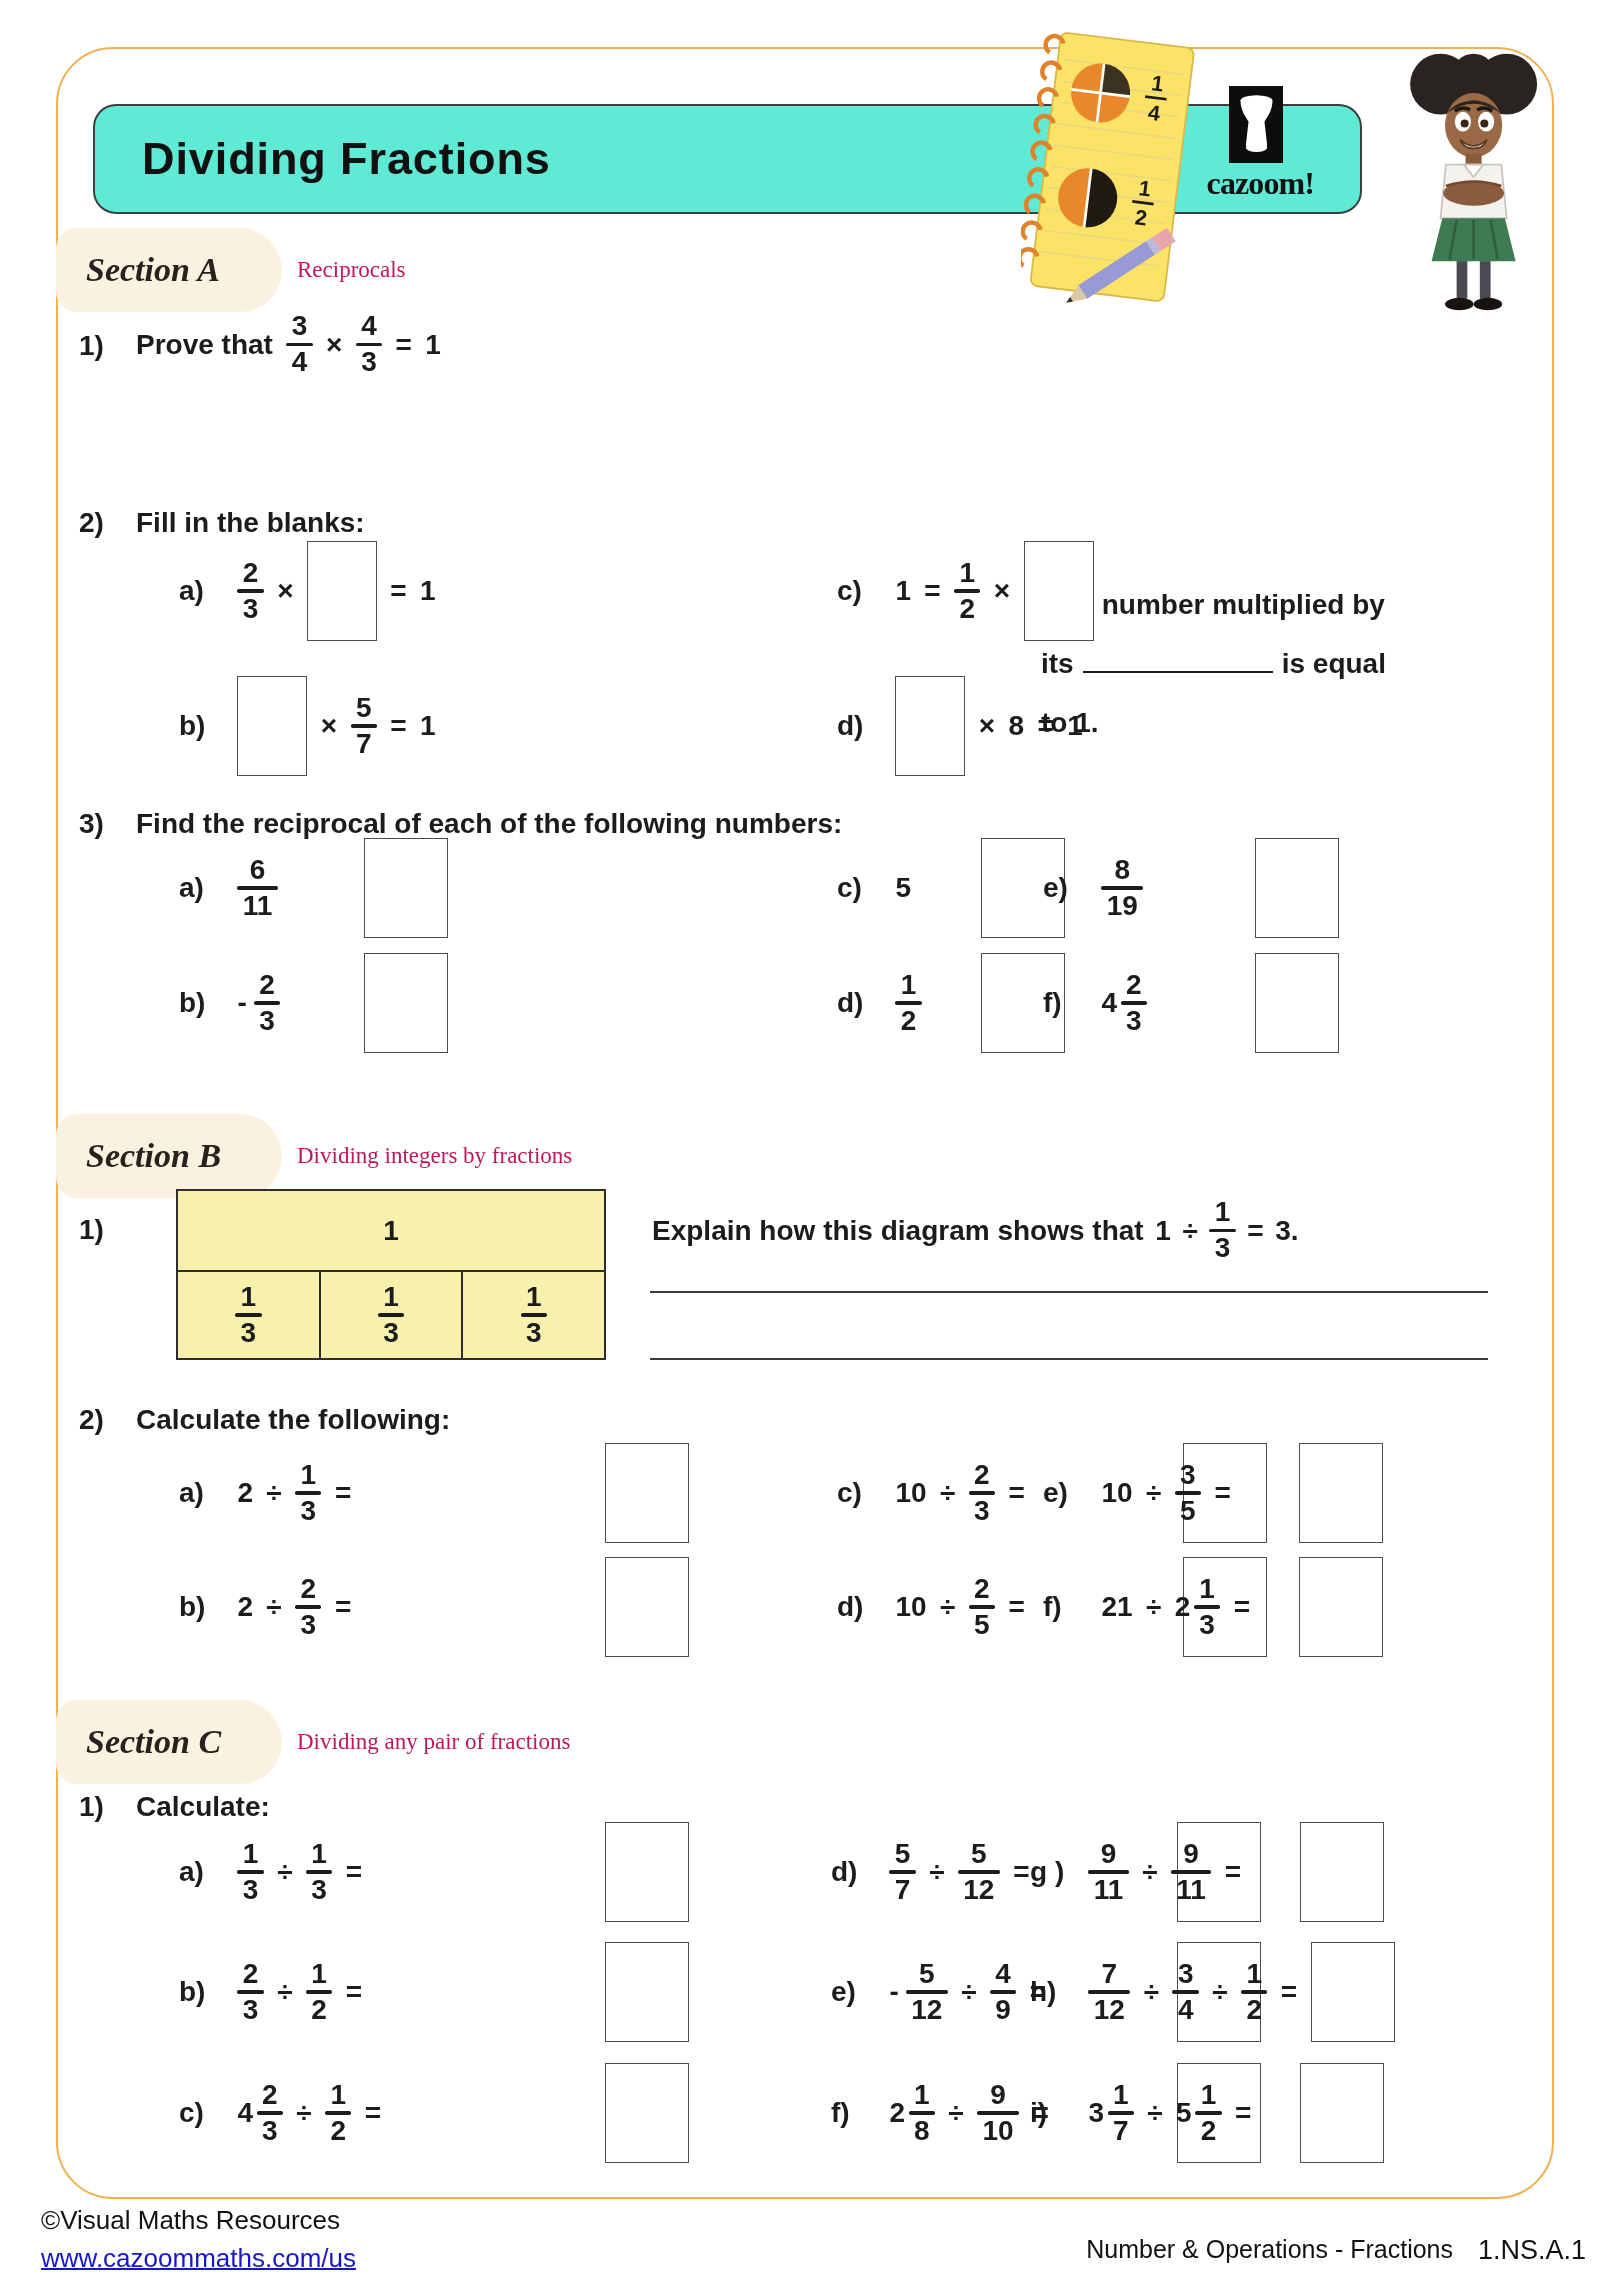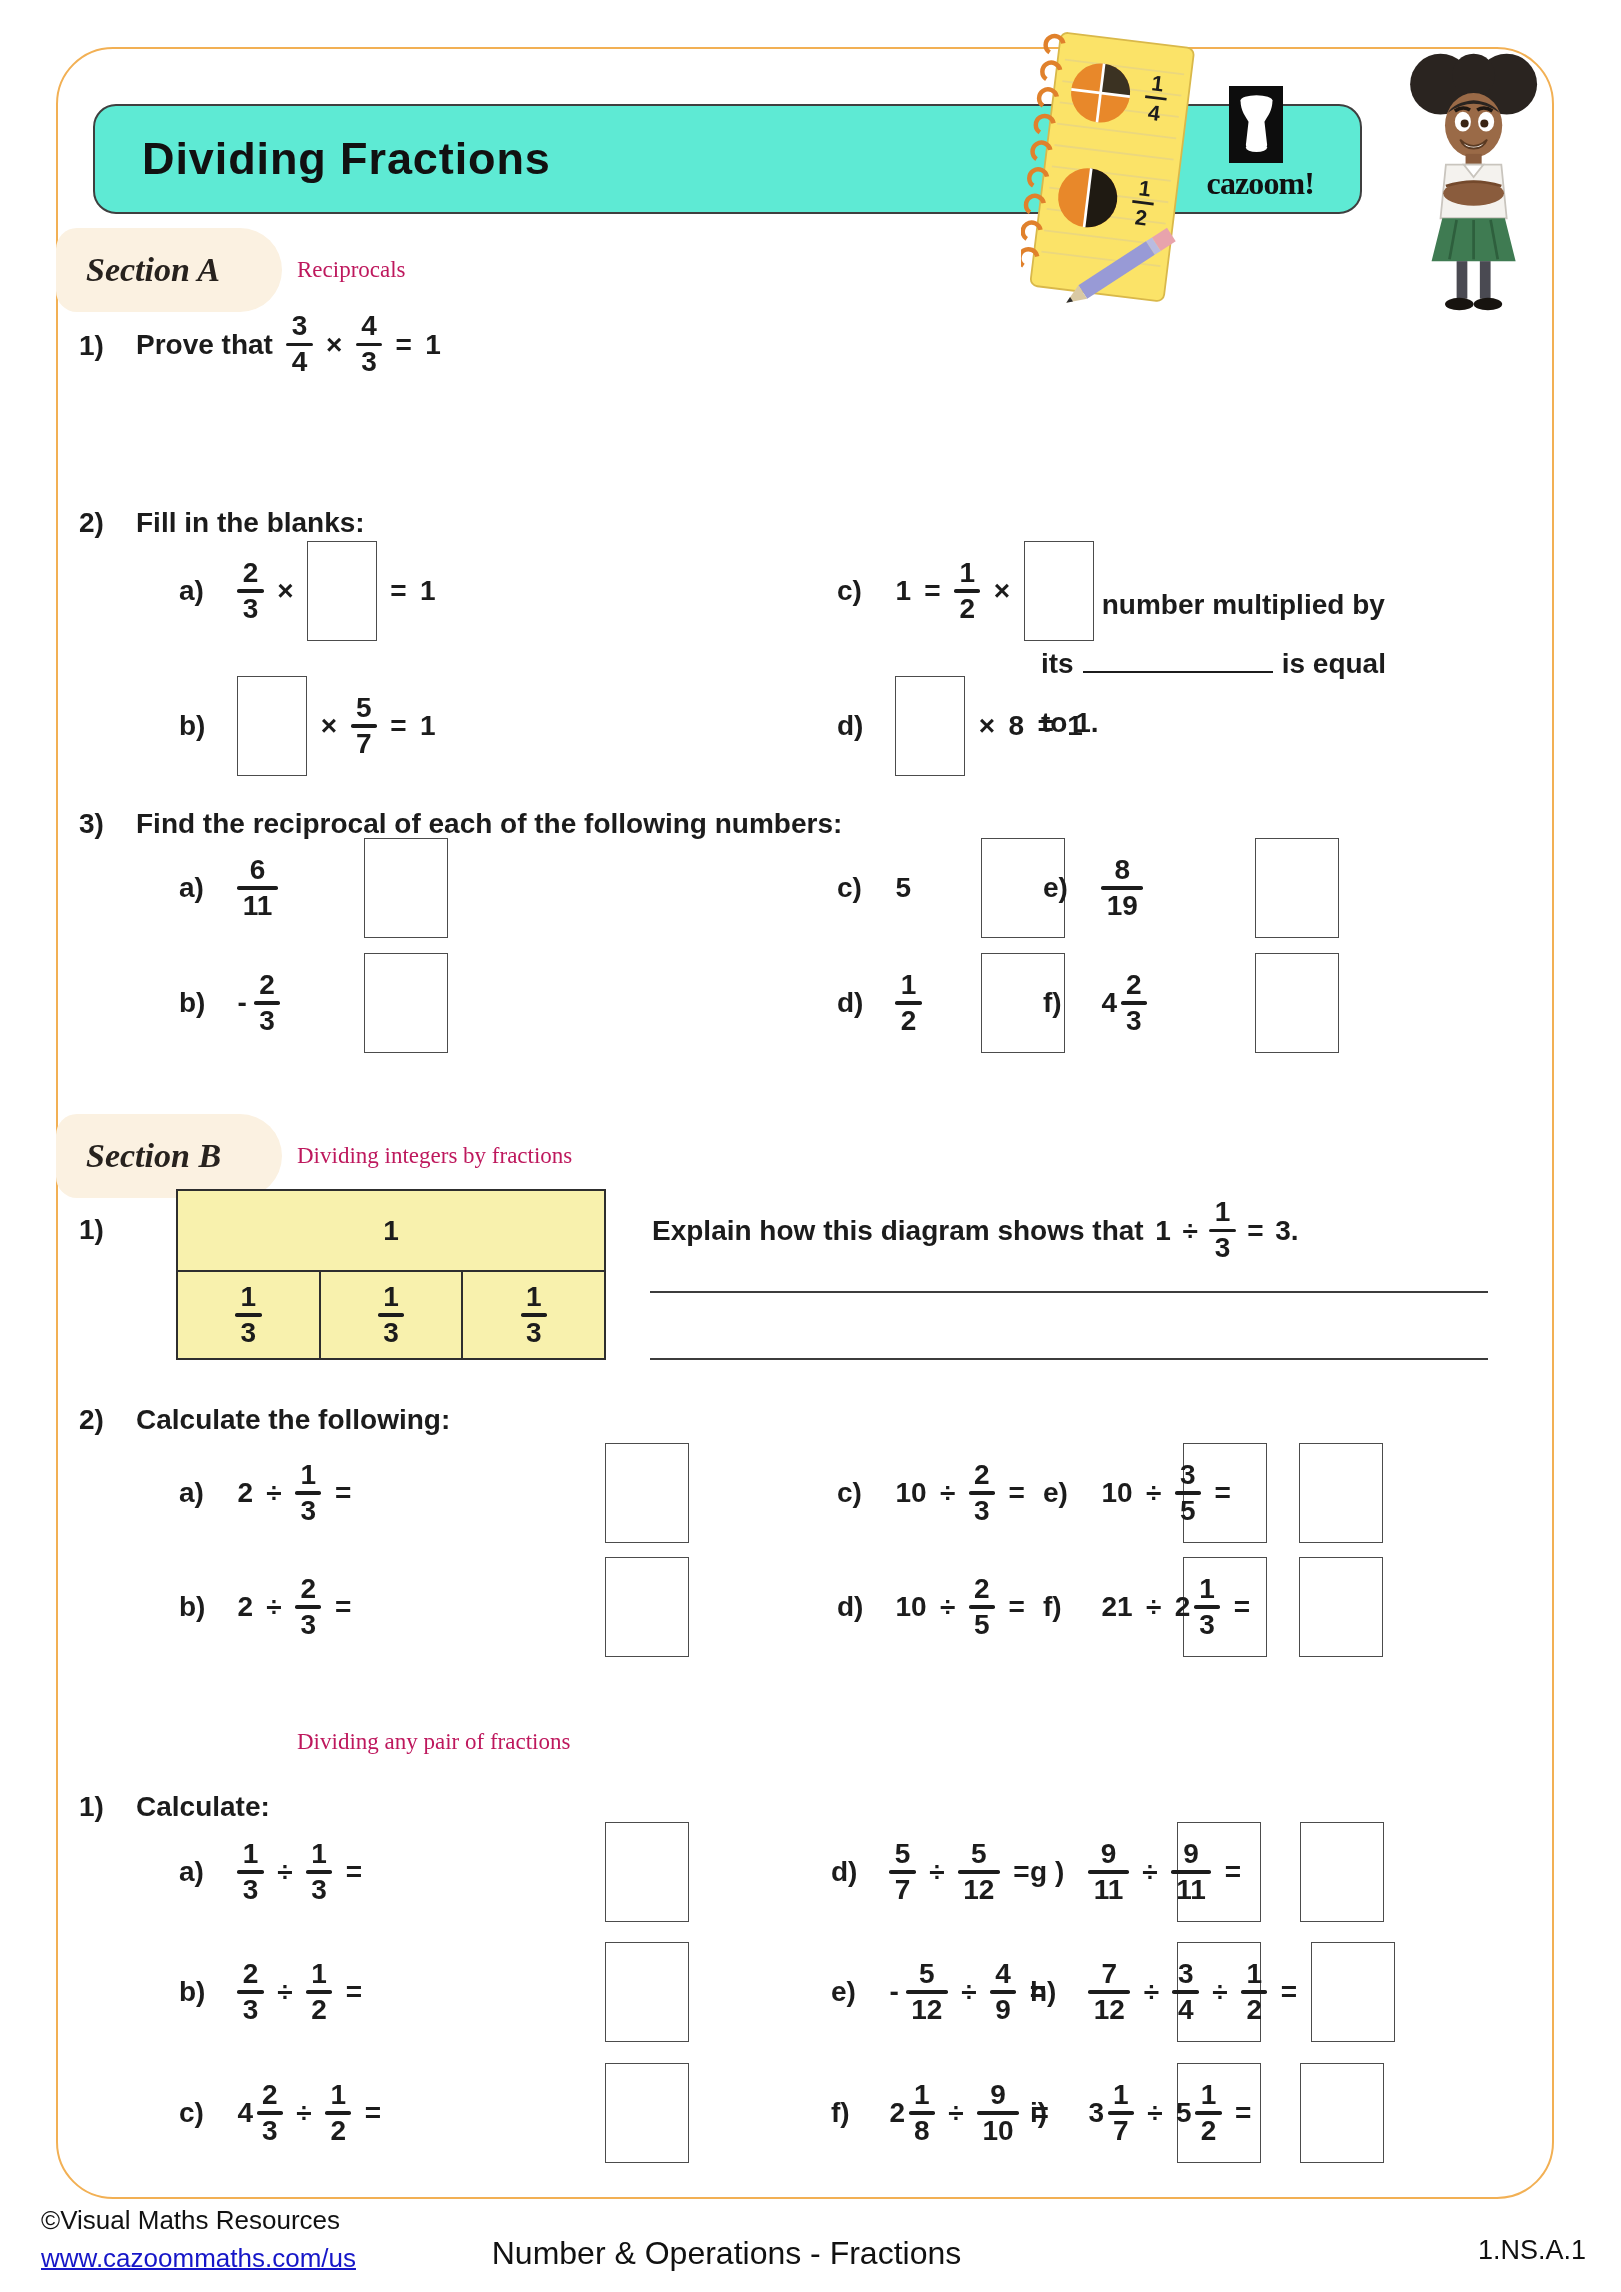--- a/index.html
+++ b/index.html
@@ -56,22 +56,22 @@
   .dcell{flex:1;display:flex;align-items:center;justify-content:center;
          border-right:2.7px solid #2e2e2e;font-size:28px;font-weight:700;}
   .dcell:last-child{border-right:none;}
   .prompt{position:absolute;left:652px;top:1191px;display:flex;align-items:center;gap:11.6px;
           font-size:28px;font-weight:700;height:79px;}
   .ansline{position:absolute;left:650px;width:838px;border-bottom:2.7px solid #3c3c3c;height:0;}
   
   .footer-copy{position:absolute;left:41px;top:2205px;font-size:26px;color:#111;}
   .footer-url{position:absolute;left:41px;top:2243px;font-size:26px;color:#1616C8;
               text-decoration:underline;text-decoration-thickness:1.8px;cursor:pointer;}
-  .footer-center{position:absolute;left:0;top:2235px;width:1453px;text-align:center;
-                 font-size:32px;color:#111;}
+  .footer-center{position:absolute;left:0;top:2235px;width:1453px;text-align:right;
+                 font-size:25px;color:#111;}
   .footer-code{position:absolute;right:36px;top:2235px;font-size:27px;color:#111;}
 </style>
 </head>
 <body>
 
 <div id="sheet">
   <div class="frame"></div>
 
   <div class="titlebox">
     <div class="title">Dividing Fractions</div>
@@ -258,20 +258,23 @@
       </span>
       <span class="tok">=</span>
       <span class="tok">3.</span>
     </div>
   <div class="ansline" style="top:1291px"></div>
   <div class="ansline" style="top:1358px"></div>
 
   <div class="qno" style="top:1404px">2)</div>
   <div class="qtext" style="top:1404px">Calculate the following:</div>
 
+  <div class="seclabel" style="top:1700px">
+    <span>Section C</span>
+  </div>
   <div class="subtitle" style="top:1700px">Dividing any pair of fractions</div>
 
   <div class="qno" style="top:1791px">1)</div>
   <div class="qtext" style="top:1791px">Calculate:</div>
 
   <div class="footer-copy">©Visual Maths Resources</div>
   <div class="footer-url">www.cazoommaths.com/us</div>
   <div class="footer-center">Number &amp; Operations - Fractions</div>
   <div class="footer-code">1.NS.A.1</div>
 <div class="qrow" style="left: 179px; top: 533px;">

